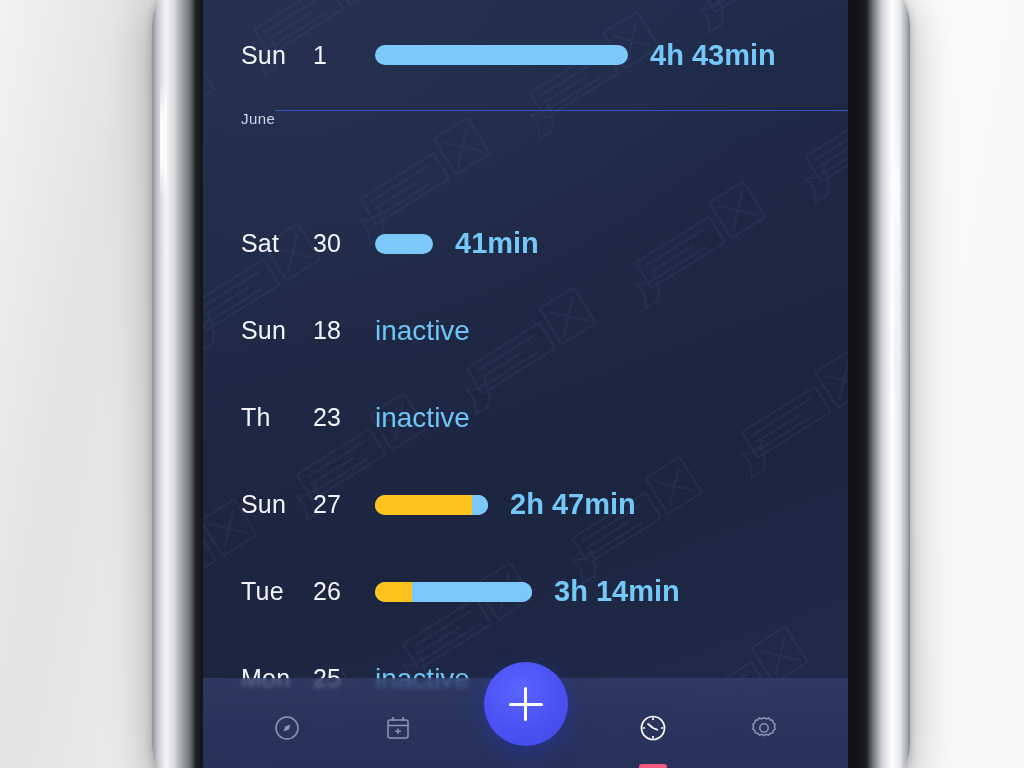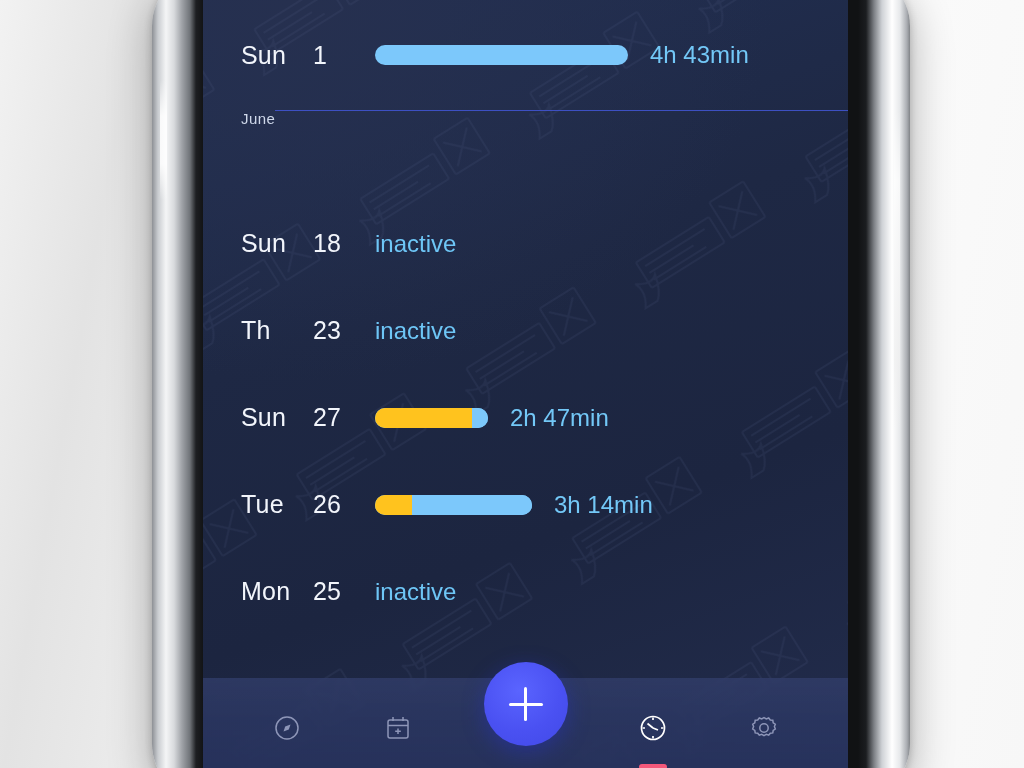--- a/index.html
+++ b/index.html
@@ -91,26 +91,27 @@
     display: flex;
     background: #6cc0f7;
     flex: none;
   }
   .meter .seg-yellow { background: #ffc31e; height: 100%; }
   .meter .seg-blue   { background: #7cc8fb; height: 100%; }
 
   .row .amount {
     margin-left: 22px;
     color: #73c8f7;
-    font-size: 24px;
+    font-size: 29px;
     white-space: nowrap;
+    font-weight: bold;
   }
   .row .inactive {
     color: #6ec6f6;
-    font-size: 24px;
+    font-size: 28px;
   }
 
   
   .month-block {
     height: 90px;
     position: relative;
     padding-left: 38px;
     display: flex;
     justify-content: flex-end;
   }
@@ -202,20 +203,29 @@
           <span class="seg-blue" style="width: 253px; background: rgb(124, 200, 251);"></span>
         </span>
         <span class="amount" style="color: rgb(115, 200, 247);">4h 43min</span>
       </div>
 
       <div class="month-block">
         <span class="month-label">June</span>
         <span class="month-rule" style="background: rgb(63, 82, 201);"></span>
       </div>
 
+      <div class="row">
+        <span class="day">Sat</span>
+        <span class="date">30</span>
+        <span class="meter" style="width: 58px; background: rgb(124, 200, 251);">
+          <span class="seg-yellow" style="width: 0px; background: rgb(255, 195, 30);"></span>
+          <span class="seg-blue" style="width: 58px; background: rgb(124, 200, 251);"></span>
+        </span>
+        <span class="amount" style="color: rgb(115, 200, 247);">41min</span>
+      </div>
 
       <div class="row">
         <span class="day">Sun</span>
         <span class="date">18</span>
 
         <span class="inactive">inactive</span>
       </div>
 
       <div class="row">
         <span class="day">Th</span>

